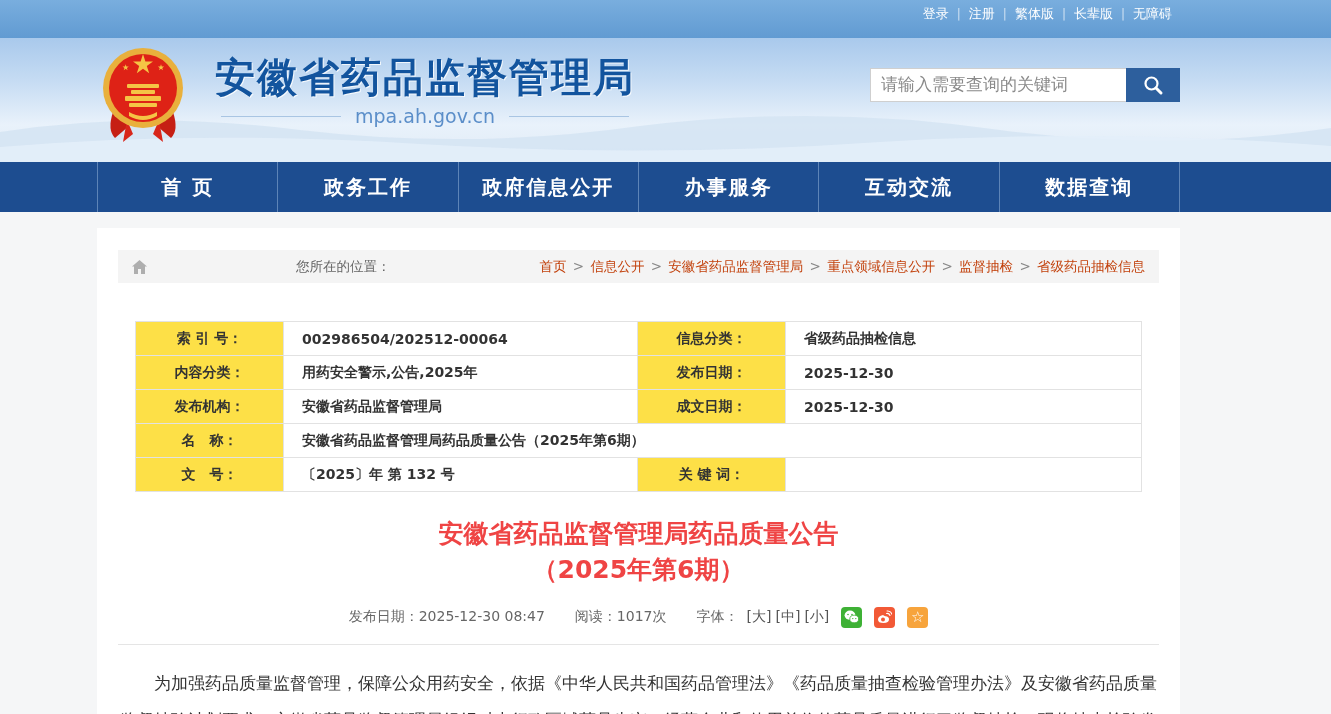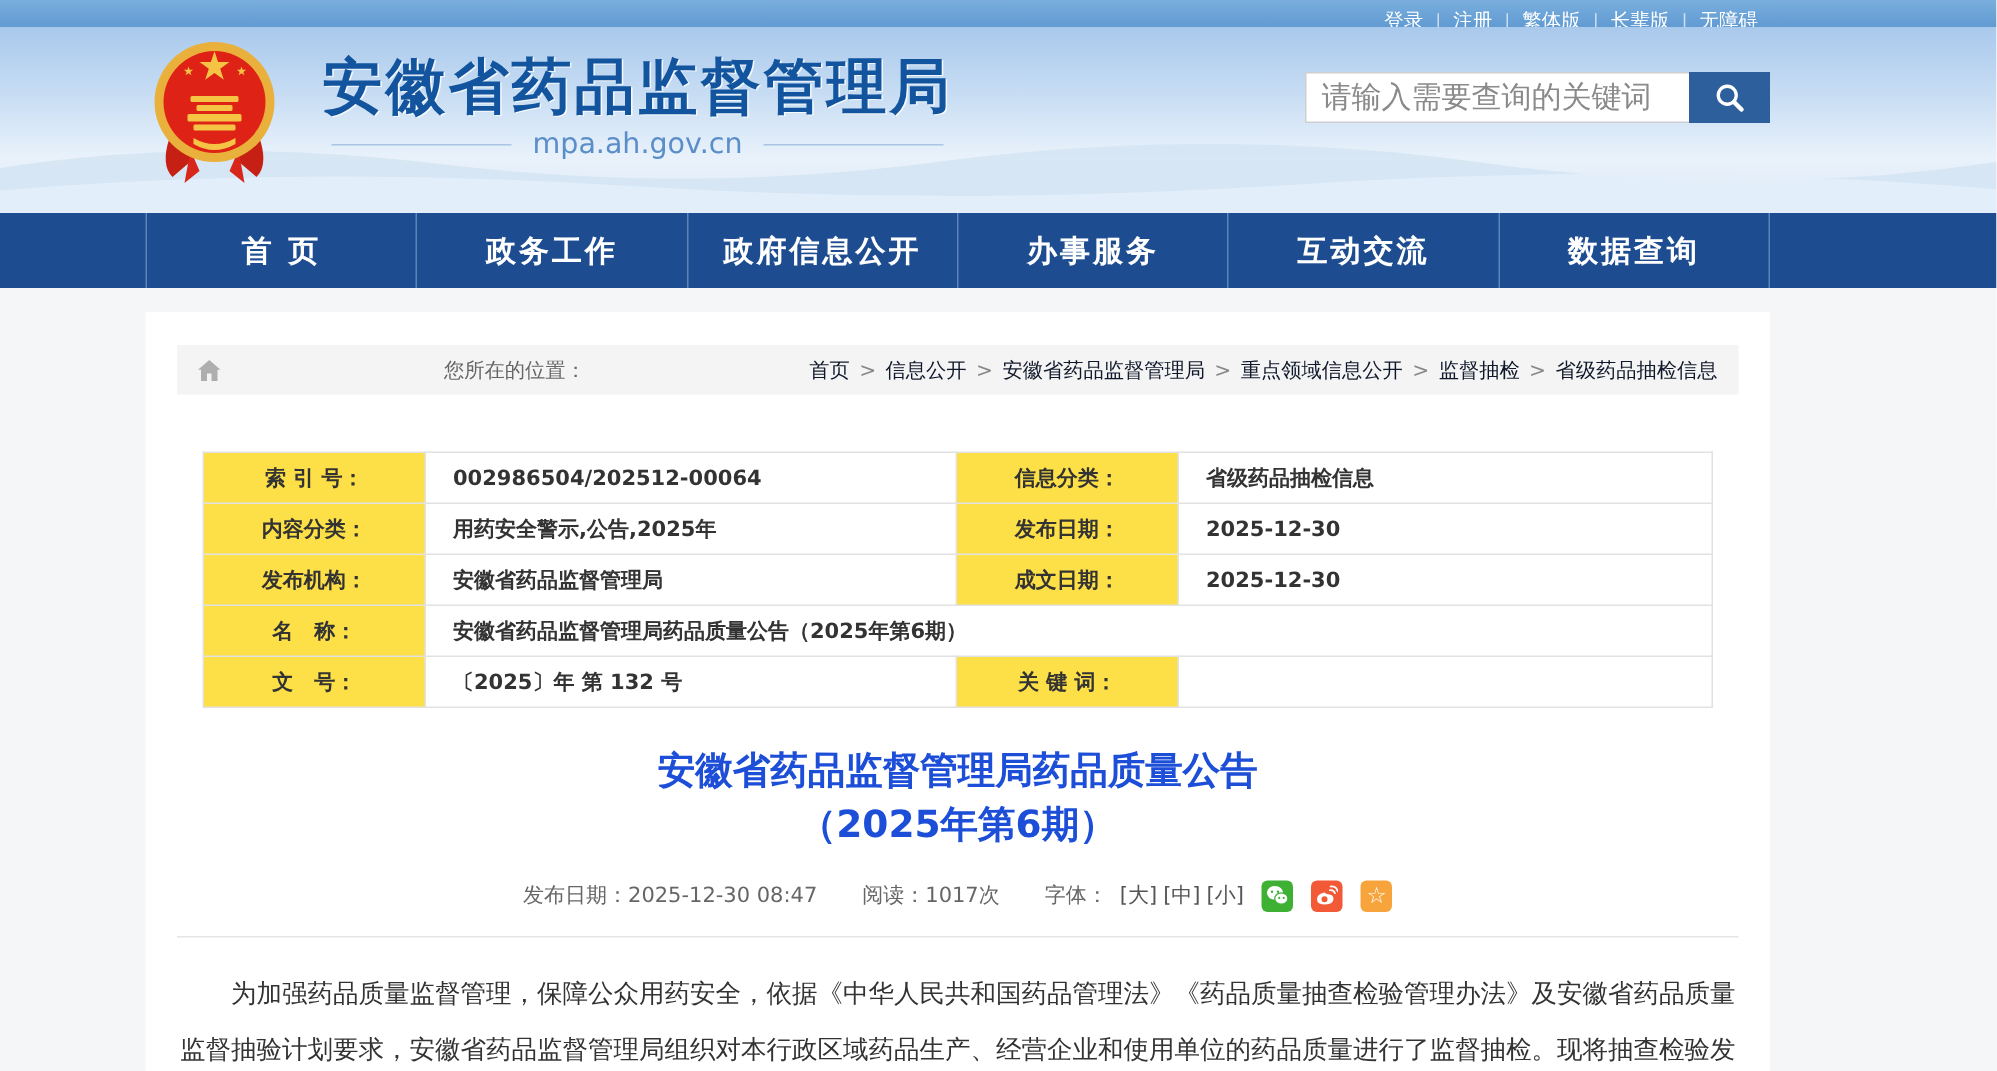--- a/index.html
+++ b/index.html
@@ -1,66 +1,66 @@
 <!DOCTYPE html>
 <html><head>
 <meta charset="utf-8">
 <style>
   * { margin:0; padding:0; box-sizing:border-box; }
   html,body { width:1331px; height:714px; overflow:hidden; }
   body { font-family:"DejaVu Sans","Liberation Sans",sans-serif; background:#f5f6f7; color:#333; }
   .container { width:1083px; margin-left:97px; }
 
   
-  .topbar { height:18px; background:linear-gradient(180deg,#79aede,#619bd2); }
+  .topbar { height:38px; background:linear-gradient(180deg,#79aede,#619bd2); }
   .topbar-inner { display:flex; justify-content:flex-end; align-items:center; height:28px; }
   .topbar-inner a { color:#fff; font-size:13px; text-decoration:none; padding:0 8px; cursor:pointer; }
   .topbar-sep { color:rgba(255,255,255,.65); font-size:12px; }
 
   
   .header { position:relative; height:124px;
     background:linear-gradient(180deg,#a9c9ec 0%,#c6dcf3 35%,#e9f2fb 70%,#dfeaf6 100%); }
   .mountains { position:absolute; left:0; bottom:0; width:100%; height:70px; }
   .header-inner { position:relative; height:124px; }
   .logo { position:absolute; left:2px; top:4px; width:88px; height:104px; }
   .site-block { position:absolute; left:88px; top:12px; width:480px; text-align:center; }
   .site-name { font-size:40px; font-weight:bold; color:#12549e; letter-spacing:2px;
     text-shadow:1px 1px 0 rgba(255,255,255,.8); white-space:nowrap; }
   .site-domain { margin-top:0; font-size:19px; color:#5b8ec9; display:flex; align-items:center; justify-content:center; gap:14px; }
   .site-domain::before,.site-domain::after { content:""; display:block; width:120px; height:1px; background:#a9c5e3; }
   .search { position:absolute; right:0; top:30px; display:flex; }
   .search input { width:256px; height:34px; border:1px solid #cfcfcf; border-right:none; background:#fff;
-    padding:0 10px; font-size:20px; color:#333; outline:none; }
+    padding:0 10px; font-size:17px; color:#333; outline:none; }
   .search input::placeholder { color:#8a8a8a; }
   .search-btn { width:54px; height:34px; background:#2d5f9d; border:none; display:flex; align-items:center; justify-content:center; cursor:pointer; }
 
   
   .nav { height:50px; background:#1d4d90; }
   .nav-inner { display:flex; height:50px; }
   .nav-item { flex:1; display:flex; align-items:center; justify-content:center; color:#fff;
     font-size:20px; font-weight:bold; letter-spacing:2px; border-left:1px solid rgba(173,199,230,.45); cursor:pointer; }
   .nav-item:last-child { border-right:1px solid rgba(173,199,230,.45); }
 
   
   .card { margin-top:16px; background:#fff; padding:22px 21px 40px 21px; min-height:480px; }
   .breadcrumb { background:#f4f4f4; height:33px; display:flex; align-items:center; padding:0 14px;
     font-size:13.5px; color:#666; gap:6px;justify-content:space-between; }
   .breadcrumb .home-ic { display:flex; align-items:center; }
-  .breadcrumb a { color:#0f172a; text-decoration:none; cursor:pointer; }
+  .breadcrumb a { color:#c2410c; text-decoration:none; cursor:pointer; }
   .crumb-sep { color:#888; padding:0 2px; }
 
   
   table.doc-info { border-collapse:collapse; margin:38px 17px 0 17px; width:calc(100% - 34px); table-layout:fixed; }
   .doc-info td { border:1px solid #e2e2e2; height:34px; font-size:14px; color:#333;font-weight:bold; }
   .doc-info td.lbl { background:#fde047; text-align:center; font-weight:bold; width:148px; }
   .doc-info td.val { padding-left:18px; background:#fff; }
   .doc-info col.c-lbl { width:148px; } .doc-info col.c-val1 { width:354px; } .doc-info col.c-val2 { width:auto; }
 
   
-  .art-title { margin-top:24px; text-align:center; font-size:25px; font-weight:600; color:#1d4ed8; line-height:1.45; }
+  .art-title { margin-top:24px; text-align:center; font-size:25px; font-weight:600; color:#ef4444; line-height:1.45; }
   .art-meta { margin-top:18px; display:flex; align-items:center; justify-content:center; gap:8px;
     font-size:14px; color:#666; }
   .meta-gap { display:inline-block; width:14px; }
   .fs-link { cursor:pointer; color:#555; }
   .share-ic { width:21px; height:21px; border-radius:4px; display:inline-flex; align-items:center; justify-content:center; margin-left:4px; cursor:pointer; }
   .ic-wechat { background:#3eb135; } .ic-weibo { background:#f25936; } .ic-star { background:#f7a43c; color:#fff; font-size:15px; }
   .art-divider { border-bottom:1px solid #e5e5e5; margin-top:16px; }
   .art-body { margin:20px 2px 0 2px; font-size:17px; line-height:2.2; color:#333;
     text-align:justify; }
   .art-body p { text-indent:2em; }

